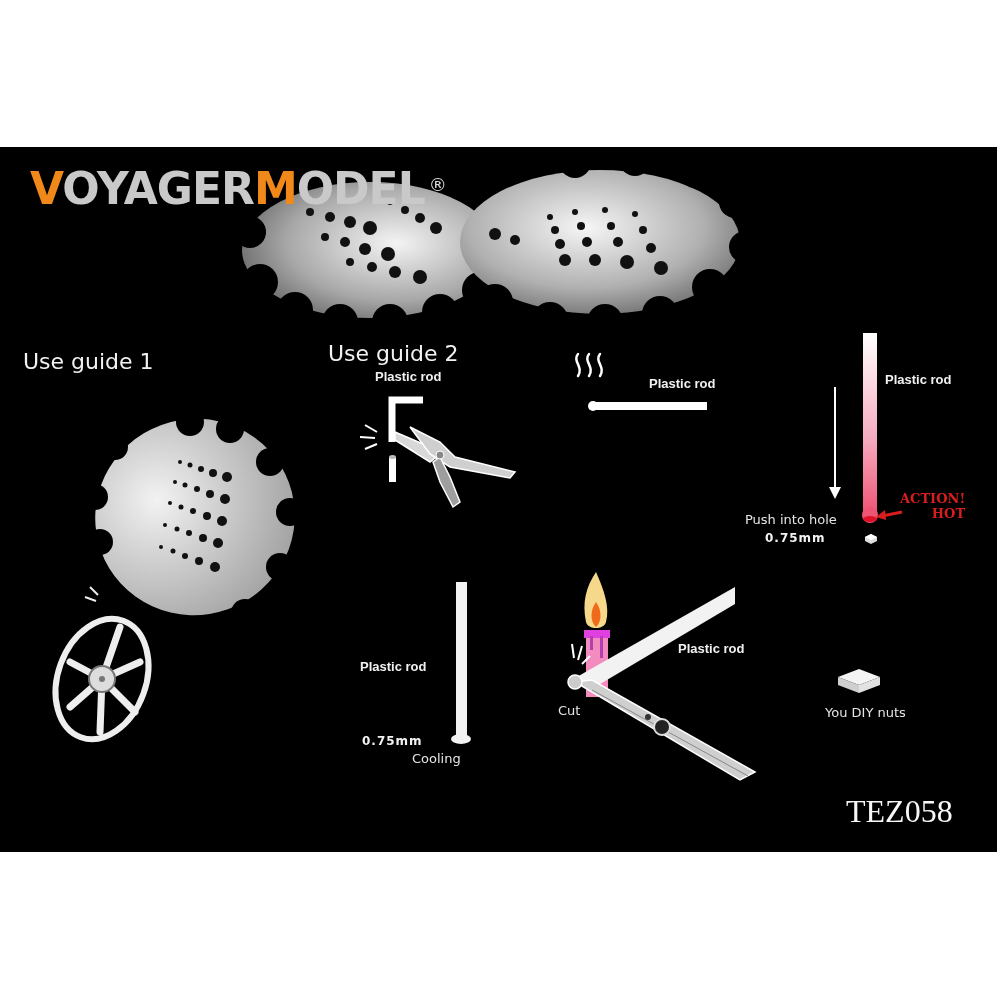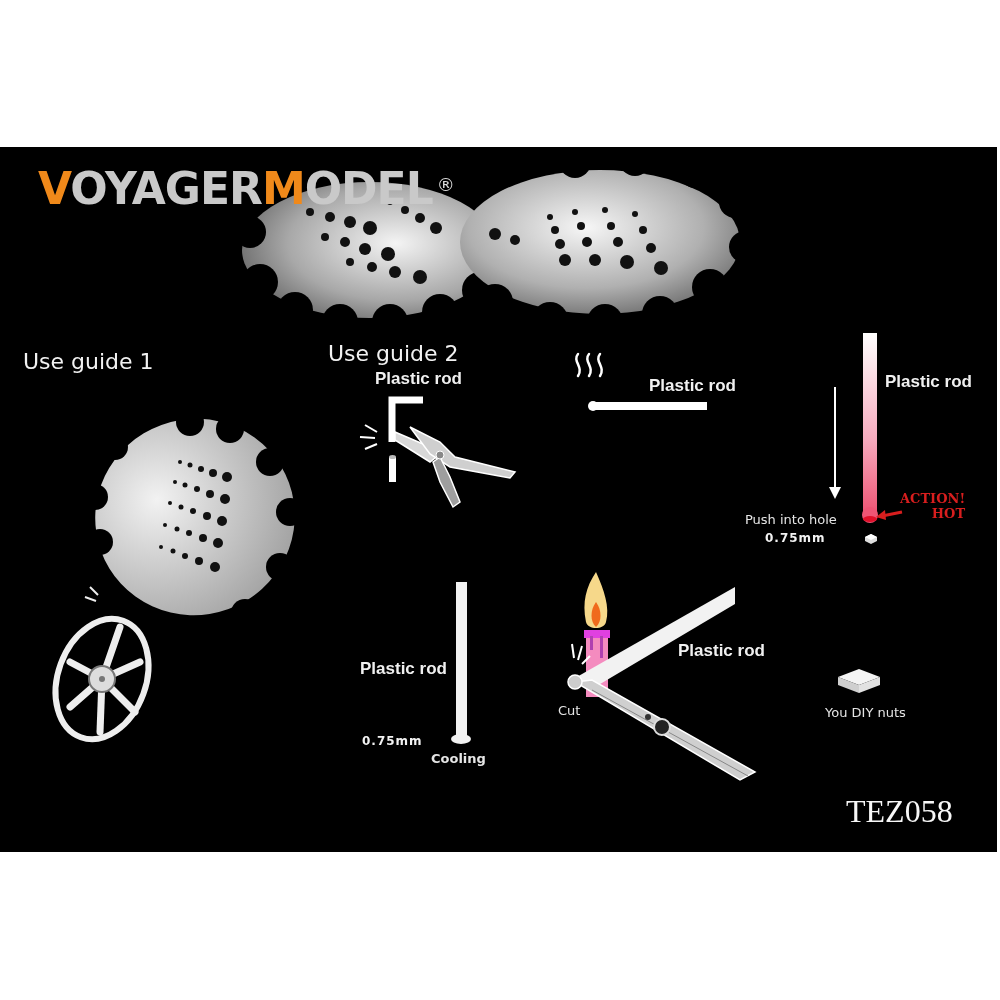--- a/index.html
+++ b/index.html
@@ -1,25 +1,25 @@
 <!DOCTYPE html>
 <html><head>
 <meta charset="utf-8">
 <style>
   html, body { margin:0; padding:0; }
   body { width:1000px; height:1000px; background:#ffffff; position:relative; overflow:hidden; font-family:"DejaVu Sans", sans-serif; }
   .panel { position:absolute; left:0; top:147px; width:997px; height:705px; background:#000; overflow:hidden; }
   .abs { position:absolute; }
-  .logo { left:38px; top:20px; font-family:"DejaVu Sans", sans-serif; font-weight:900; font-size:44px; letter-spacing:-1px; line-height:44px; z-index:3; white-space:nowrap; }
+  .logo { left:30px; top:20px; font-family:"DejaVu Sans", sans-serif; font-weight:900; font-size:44px; letter-spacing:-1px; line-height:44px; z-index:3; white-space:nowrap; }
   .logo .o { color:#f0891a; }
   .logo .g { color:#c9c9c9; }
   .logo .reg { font-size:18px; font-weight:normal; color:#ddd; vertical-align:top; margin-left:4px; position:relative; top:-4px; }
   .tagline { left:40px; top:62px; color:#f2f2f2; font-family:"DejaVu Sans", sans-serif; font-size:19px; font-weight:bold; letter-spacing:-0.5px; z-index:3; white-space:nowrap; }
   .guide-title { color:#f2f2f2; font-size:22px; font-family:"DejaVu Sans", sans-serif; white-space:nowrap; }
-  .lbl { color:#f0f0f0; font-family:"Liberation Sans", sans-serif; font-weight:bold; font-size:17px; white-space:nowrap; }
+  .lbl { color:#f0f0f0; font-family:"Liberation Sans", sans-serif; font-weight:bold; font-size:13px; white-space:nowrap; }
   .lbl-thin { color:#e5e5e5; font-family:"DejaVu Sans", sans-serif; font-size:13px; white-space:nowrap; }
   .mm { color:#f2f2f2; font-family:"DejaVu Sans", sans-serif; font-weight:bold; font-size:12px; letter-spacing:1px; white-space:nowrap; }
   .action { color:#d81e1e; font-family:"DejaVu Serif", serif; font-weight:bold; font-size:13px; line-height:15px; text-align:right; white-space:nowrap; }
   .code { color:#f7f7f7; font-family:"Liberation Sans", sans-serif; font-size:32px; white-space:nowrap; }
   svg { position:absolute; overflow:visible; }
 </style>
 </head>
 <body>
 
 <div class="panel">
@@ -244,21 +244,21 @@
     <polygon points="3,4 9,1 15,4 15,8 9,11 3,8" fill="#ddd"></polygon>
     <polygon points="3,4 9,1 15,4 9,7" fill="#fff"></polygon>
   </svg>
 
   <svg style="left:450px;top:435px;" width="22" height="165" viewBox="0 0 22 165">
     <rect x="6" y="0" width="11" height="155" fill="#f2f2f2"></rect>
     <ellipse cx="11" cy="157" rx="10" ry="5" fill="#f2f2f2"></ellipse>
   </svg>
   <div class="abs lbl" style="left:360px;top:512px;">Plastic rod</div>
   <div class="abs mm" style="left:362px;top:587px;">0.75mm</div>
-  <div class="abs lbl-thin" style="left:431px;top:604px;font-weight:bold;">Cooling</div>
+  <div class="abs lbl-thin" style="left:412px;top:604px;">Cooling</div>
 
   <svg style="left:560px;top:435px;" width="200" height="200" viewBox="0 0 200 200">
     <polygon points="15,96 175,5 175,22 30,108" fill="#f2f2f2"></polygon>
     <polygon points="15,100 32,98 195,190 180,198" fill="#cfcfcf" stroke="#fff" stroke-width="1.5"></polygon>
     <line x1="32" y1="108" x2="188" y2="194" stroke="#888" stroke-width="1"></line>
     <circle cx="102" cy="145" r="8" fill="#222" stroke="#ddd" stroke-width="2"></circle>
     <circle cx="88" cy="135" r="3" fill="#333"></circle>
     <circle cx="15" cy="100" r="7" fill="#ccc" stroke="#fff" stroke-width="1.5"></circle>
     <g stroke="#fff" stroke-width="2">
         <line x1="12" y1="62" x2="14" y2="76"></line>

